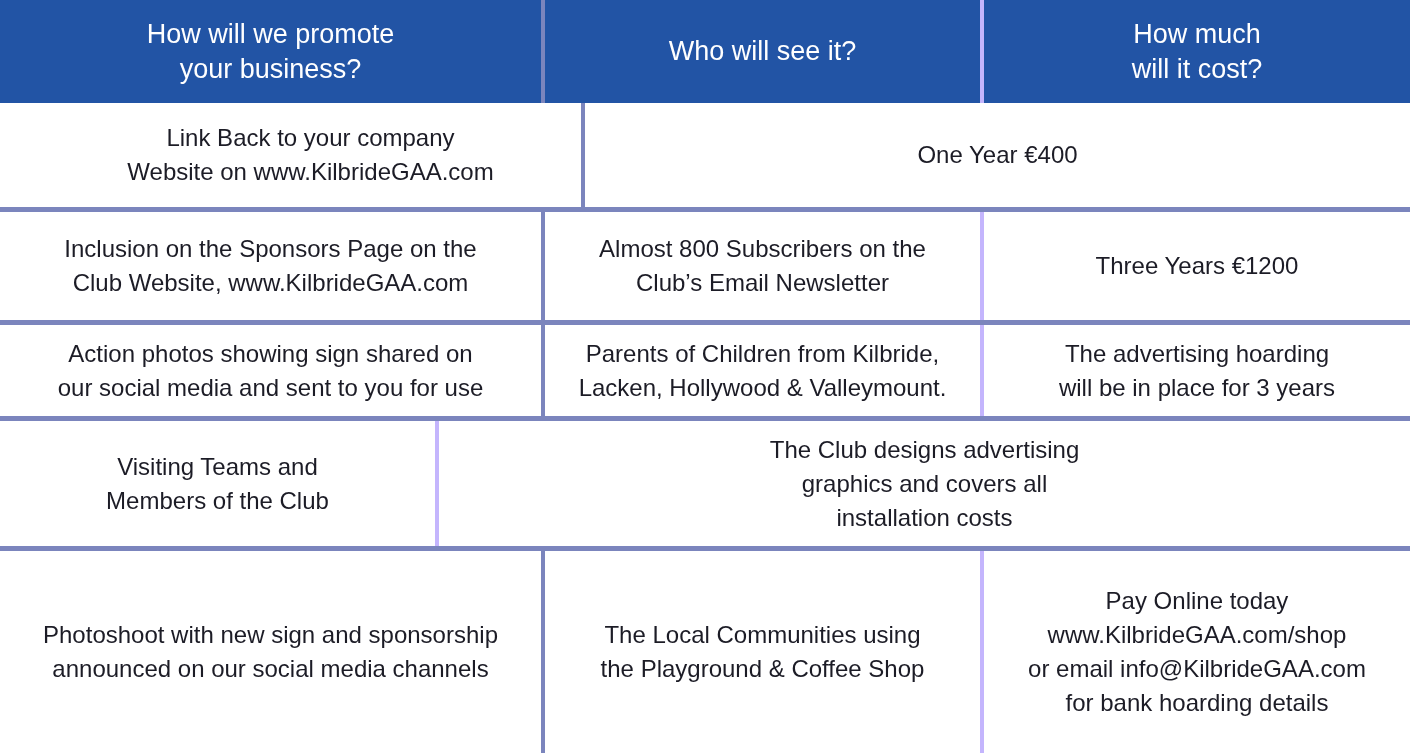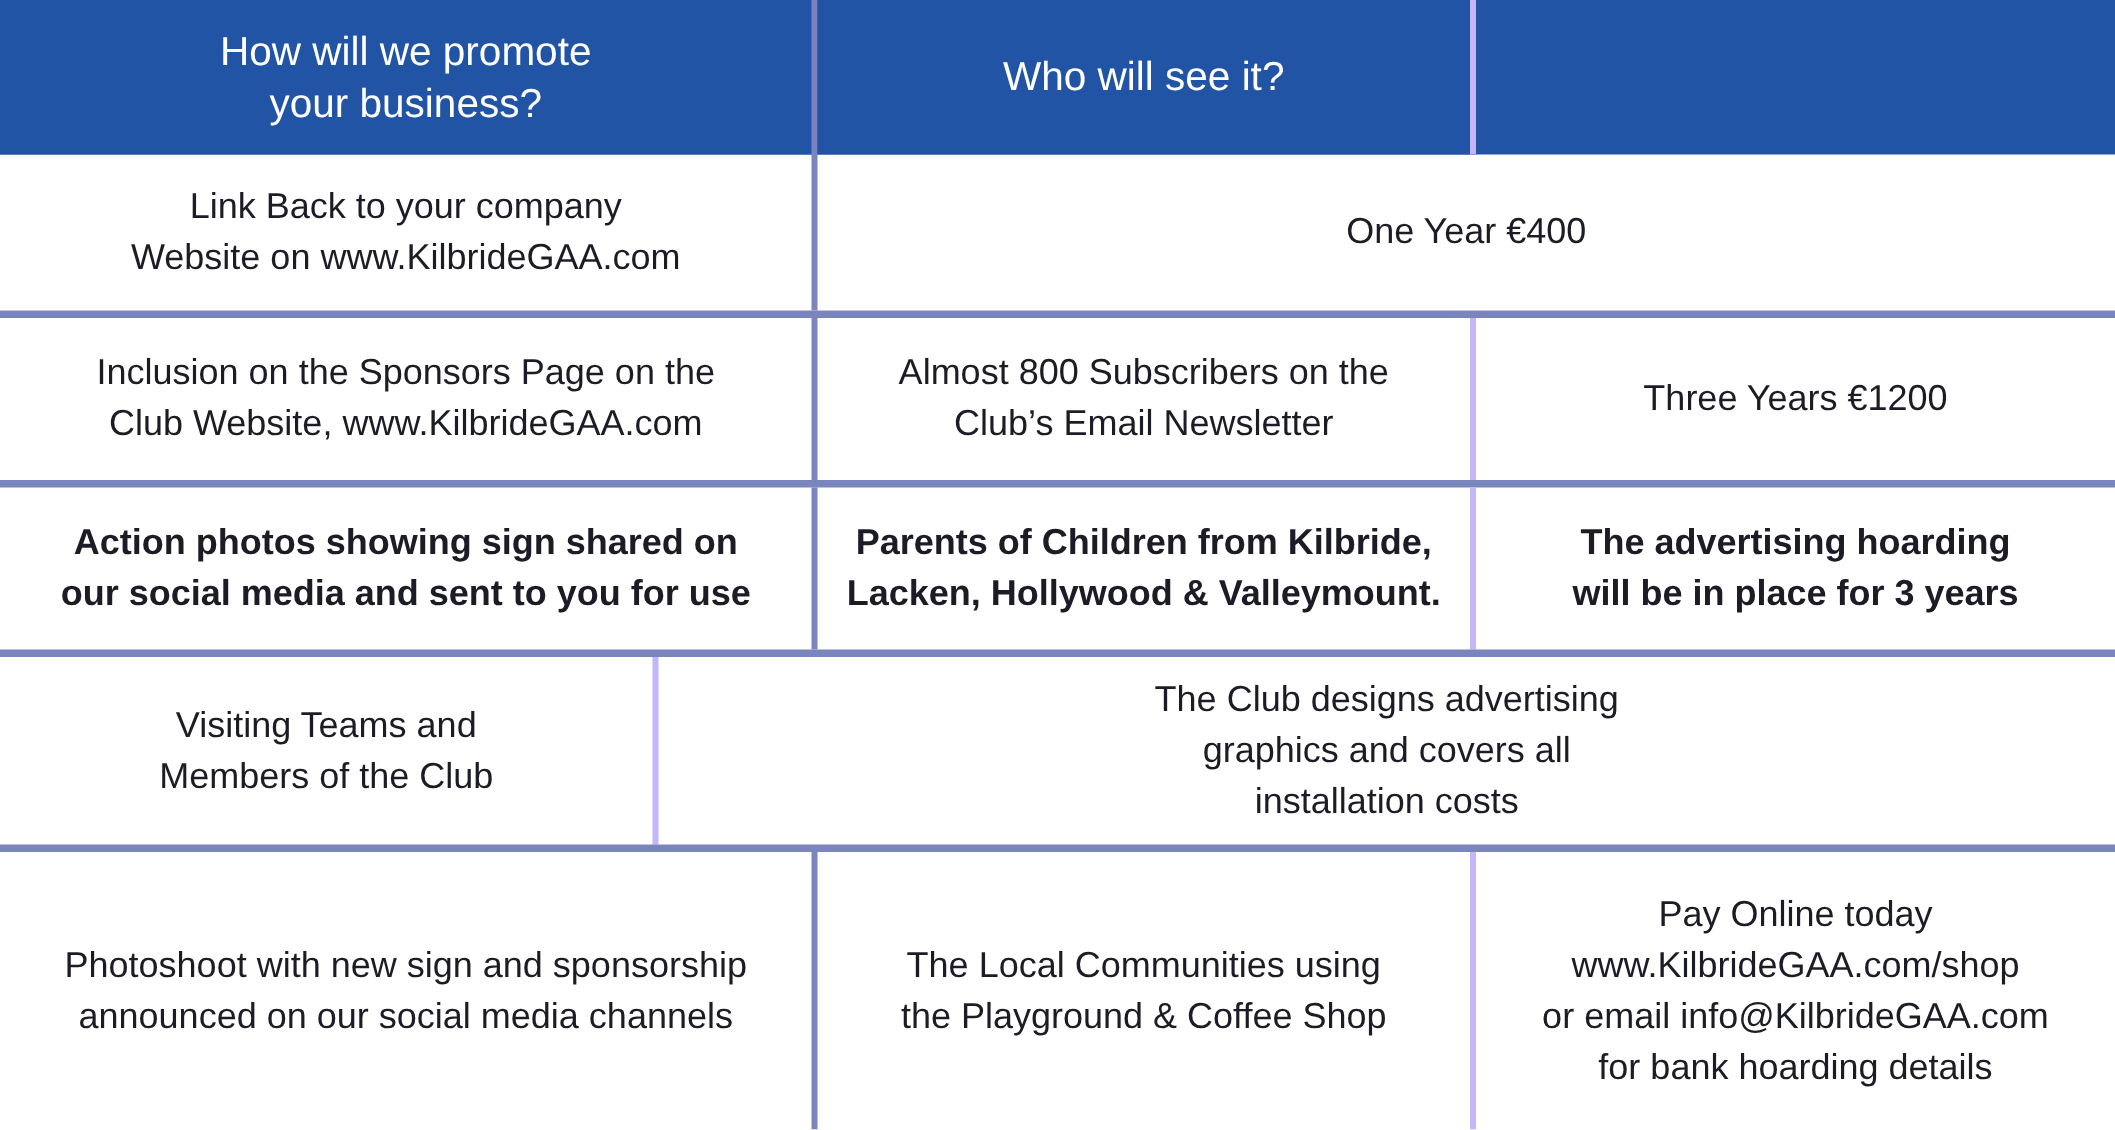--- a/index.html
+++ b/index.html
@@ -39,37 +39,39 @@
   .cell.c3 { flex: 1; }
   
   .row.header { height: 103px; background: #2254a5; }
   .row.header .cell {
     color: #ffffff;
     font-size: 27px;
     line-height: 35px;
     background: #2254a5;
   }
   
-  .row.r1 { height: 104px; }
+  .row.r1 { height: 104px; padding-left: 40px; }
   .row.r2 { height: 113px; }
-  .row.r3 { height: 113px; font-weight: bold; }
+  .row.r3 { height: 96px; }
   .row.r4 { height: 130px; }
   .row.r5 { flex: 1; }
   
   .row.r2, .row.r3, .row.r4, .row.r5 { border-top: 5px solid #7b85bd; }
 </style>
 </head>
 <body>
 
 <div class="table">
 
   <div class="row header">
     <div class="cell c1">How will we promote
 your business?</div>
     <div class="cell c2">Who will see it?</div>
+    <div class="cell c3">How much
+will it cost?</div>
   </div>
 
   <div class="row r1">
     <div class="cell c1">Link Back to your company
 Website on www.KilbrideGAA.com</div>
     <div class="cell c3">One Year €400</div>
   </div>
 
   <div class="row r2">
     <div class="cell c1">Inclusion on the Sponsors Page on the

